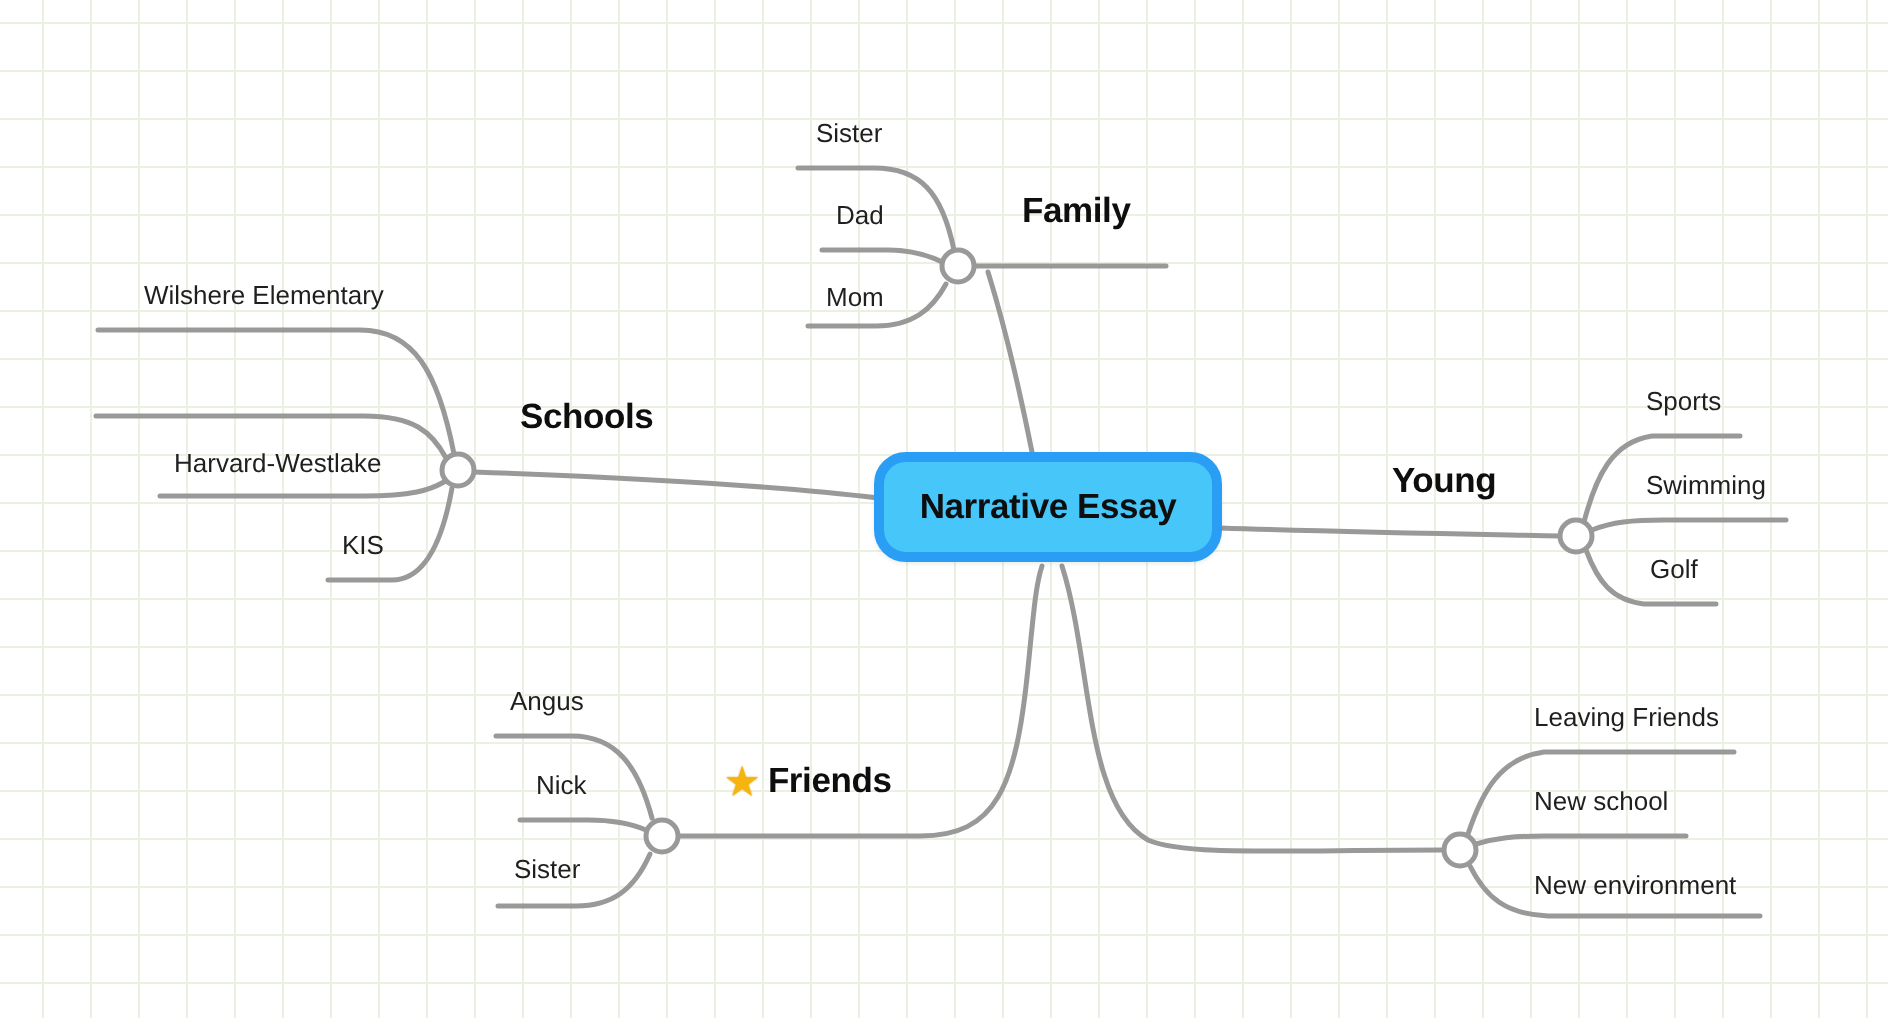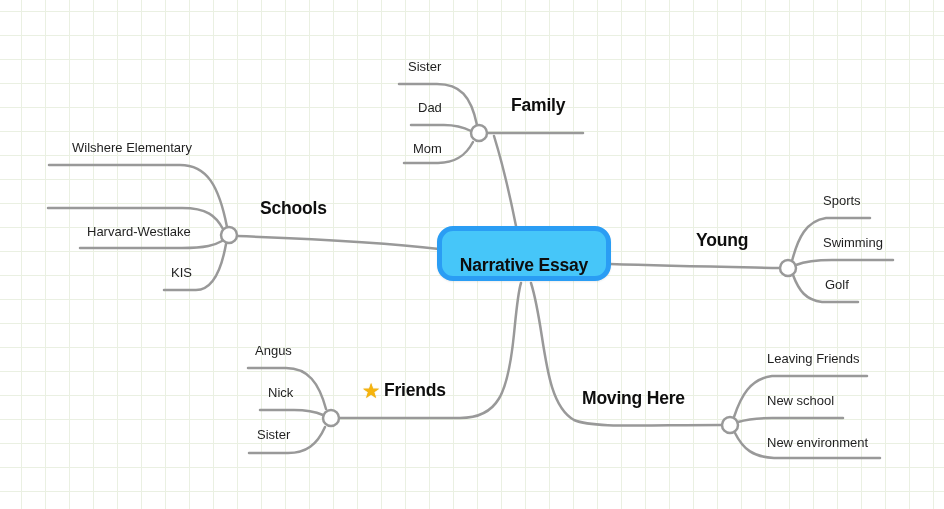--- a/index.html
+++ b/index.html
@@ -51,21 +51,21 @@
   .central-node {
     position: absolute;
     left: 437px;
     top: 226px;
     width: 174px;
     height: 55px;
     background: #46c6f9;
     border: 5px solid #2a9df4;
     border-radius: 16px;
     display: flex;
-    align-items: flex-end;
+    align-items: center;
     justify-content: center;
     box-shadow: 0 1px 2px rgba(0,0,0,0.08);
   }
   .central-node span {
     font-size: 17.5px;
     font-weight: bold;
     color: #0e0e0e;
     letter-spacing: -0.2px;
   }
 </style>
@@ -132,18 +132,17 @@
   <div class="label" style="left:823px; top:235px">Swimming</div>
   <div class="label" style="left:825px; top:277px">Golf</div>
 
   <div class="label branch-label" style="left:363px; top:380px">
     <span class="star">★</span><span>Friends</span>
   </div>
   <div class="label" style="left:255px; top:343px">Angus</div>
   <div class="label" style="left:268px; top:385px">Nick</div>
   <div class="label" style="left:257px; top:427px">Sister</div>
 
-  <div class="label branch-label" style="left:582px; top:388px">Moving Here</div>
   <div class="label" style="left:767px; top:351px">Leaving Friends</div>
   <div class="label" style="left:767px; top:393px">New school</div>
   <div class="label" style="left:767px; top:435px">New environment</div>
 
 </div>
 
 </body></html>

